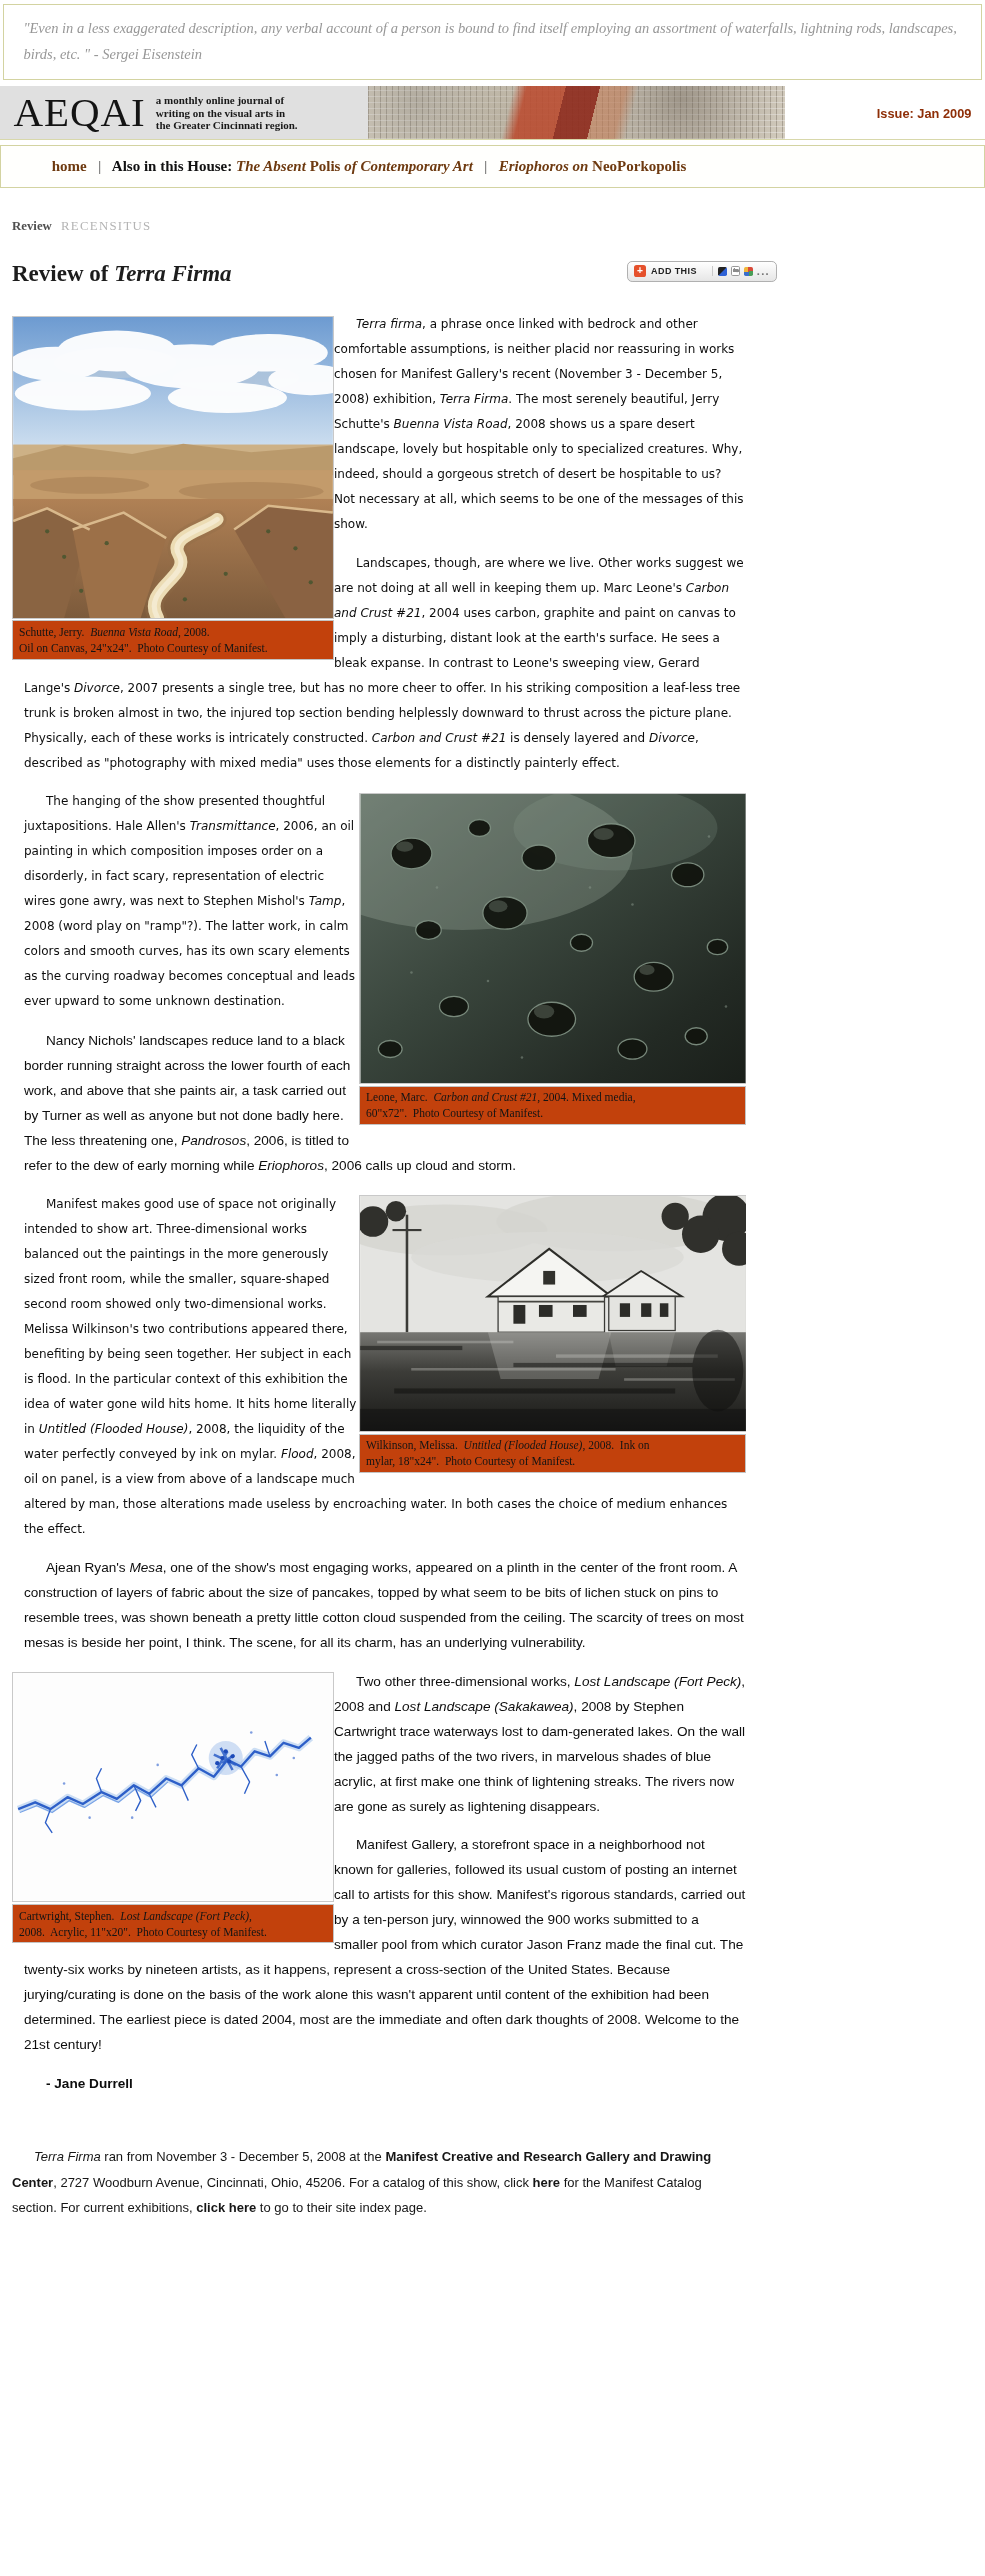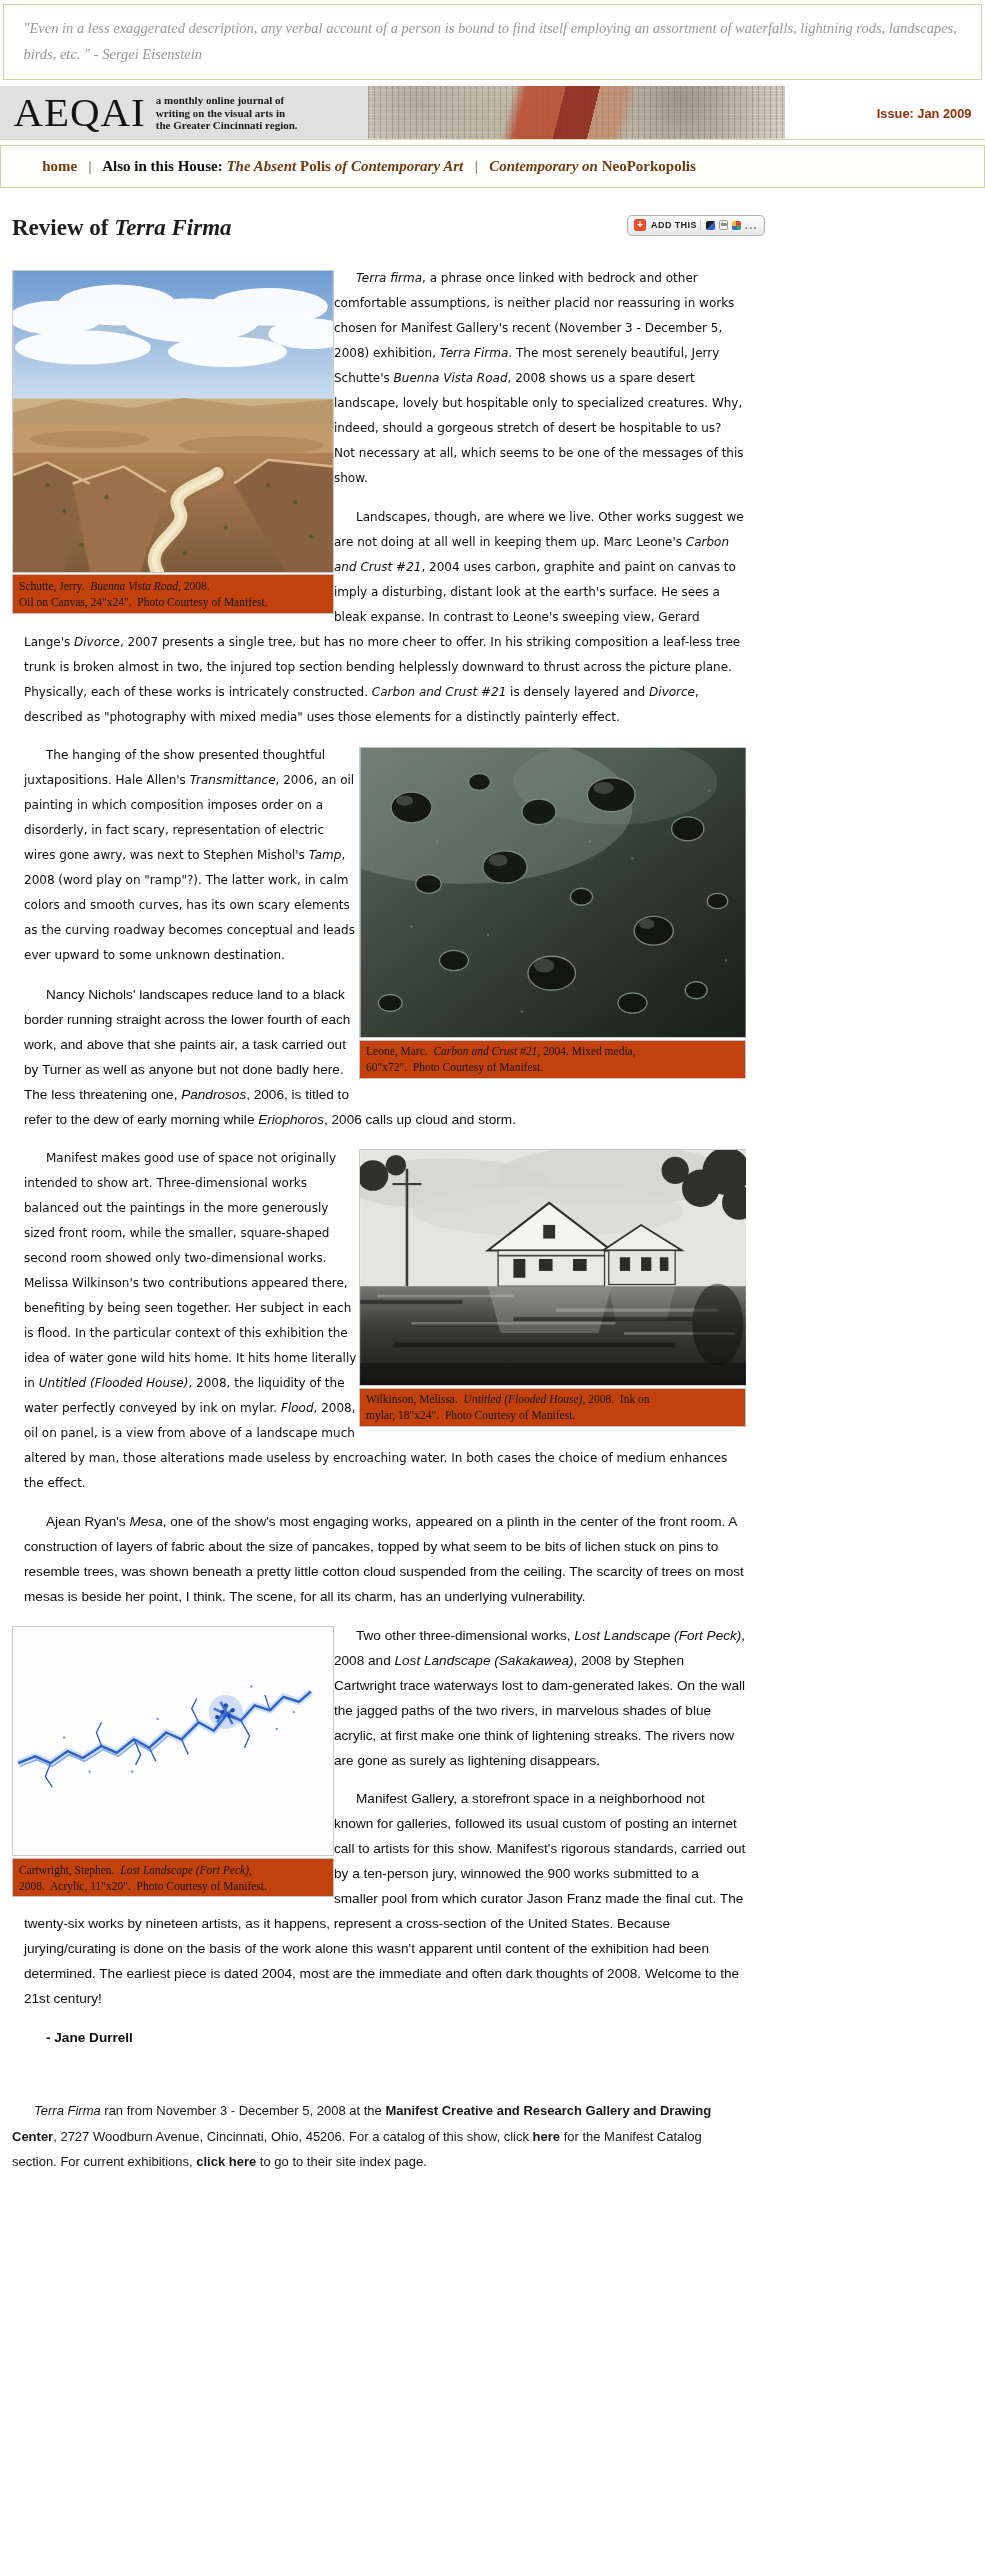--- a/index.html
+++ b/index.html
@@ -40,21 +40,21 @@
   .kicker-latin{font-weight:normal;color:#b4b4b4;letter-spacing:1.3px;margin-left:6px;}
   .title-row{position:relative;margin:25.5px 0 0 12px;height:34px;}
   .title-row h1{margin:0;font:bold 23px/29px "Liberation Serif",serif;color:#1d1d1d;}
 
   
   .addthis{position:absolute;left:615px;top:1.7px;display:inline-flex;align-items:center;
            border:0.9px solid #b0b0b0;border-radius:5.1px;padding:1.7px 6px;height:15.3px;
            background:linear-gradient(#ffffff,#e6e6e6);cursor:pointer;}
   .at-plus{width:12px;height:12px;border-radius:2.6px;background:#e5502b;color:#fff;
            font:bold 10.2px/12px "Liberation Sans",sans-serif;text-align:center;margin-right:5.1px;}
-  .at-label{font:bold 9px "Liberation Sans",sans-serif;letter-spacing:0.4px;color:#222;margin-right:3px;}
+  .at-label{font:bold 9px "Liberation Sans",sans-serif;letter-spacing:0.4px;color:#222;margin-right:15px;}
   .at-div{width:0.9px;height:10.2px;background:#c9c9c9;margin-right:5.1px;}
   .at-ic{width:9.4px;height:9.4px;margin-right:3.4px;border-radius:1.7px;display:inline-block;}
   .ic-del{background:linear-gradient(to bottom right,#222 49%,#2f62d6 51%);}
   .ic-ppl{background:#fff;border:0.9px solid #999;width:7.7px;height:7.7px;
           background-image:radial-gradient(circle at 35% 40%, #8a8a8a 1.7px, rgba(0,0,0,0) 2px),
                            radial-gradient(circle at 72% 45%, #8a8a8a 1.7px, rgba(0,0,0,0) 2px);}
   .ic-msn{background:conic-gradient(#d94a3a 0 25%, #4a9e58 25% 50%, #3a6ecb 50% 75%, #f0b63a 75%);}
   .at-more{font:bold 9.4px "DejaVu Sans",sans-serif;color:#777;letter-spacing:0.9px;}
 
   
@@ -100,23 +100,27 @@
     <div class="mosaic"></div>
     <div class="issue">Issue: Jan 2009</div>
   </div>
 
   <div class="navbar">
     <a class="nav-home">home</a>
     <span class="nav-sep">|</span>
     <span class="nav-also">Also in this House:</span>
     <a class="nav-link"><i>The Absent</i> Polis <i>of Contemporary Art</i></a>
     <span class="nav-sep">|</span>
-    <a class="nav-link"><i>Contemporary on</i> NeoPorkopolis</a>
-  </div>
-
+    <a class="nav-link"><i>Eriophoros on</i> NeoPorkopolis</a>
+  </div>
+
+  <div class="kicker">
+    <span class="kicker-review">Review</span>
+    <span class="kicker-latin">RECENSITUS</span>
+  </div>
 
   <div class="title-row">
     <h1>Review of <i>Terra Firma</i></h1>
     <div class="addthis">
       <span class="at-plus">+</span>
       <span class="at-label">ADD THIS</span>
       <span class="at-div"></span>
       <span class="at-ic ic-del"></span>
       <span class="at-ic ic-ppl"></span>
       <span class="at-ic ic-msn"></span>

